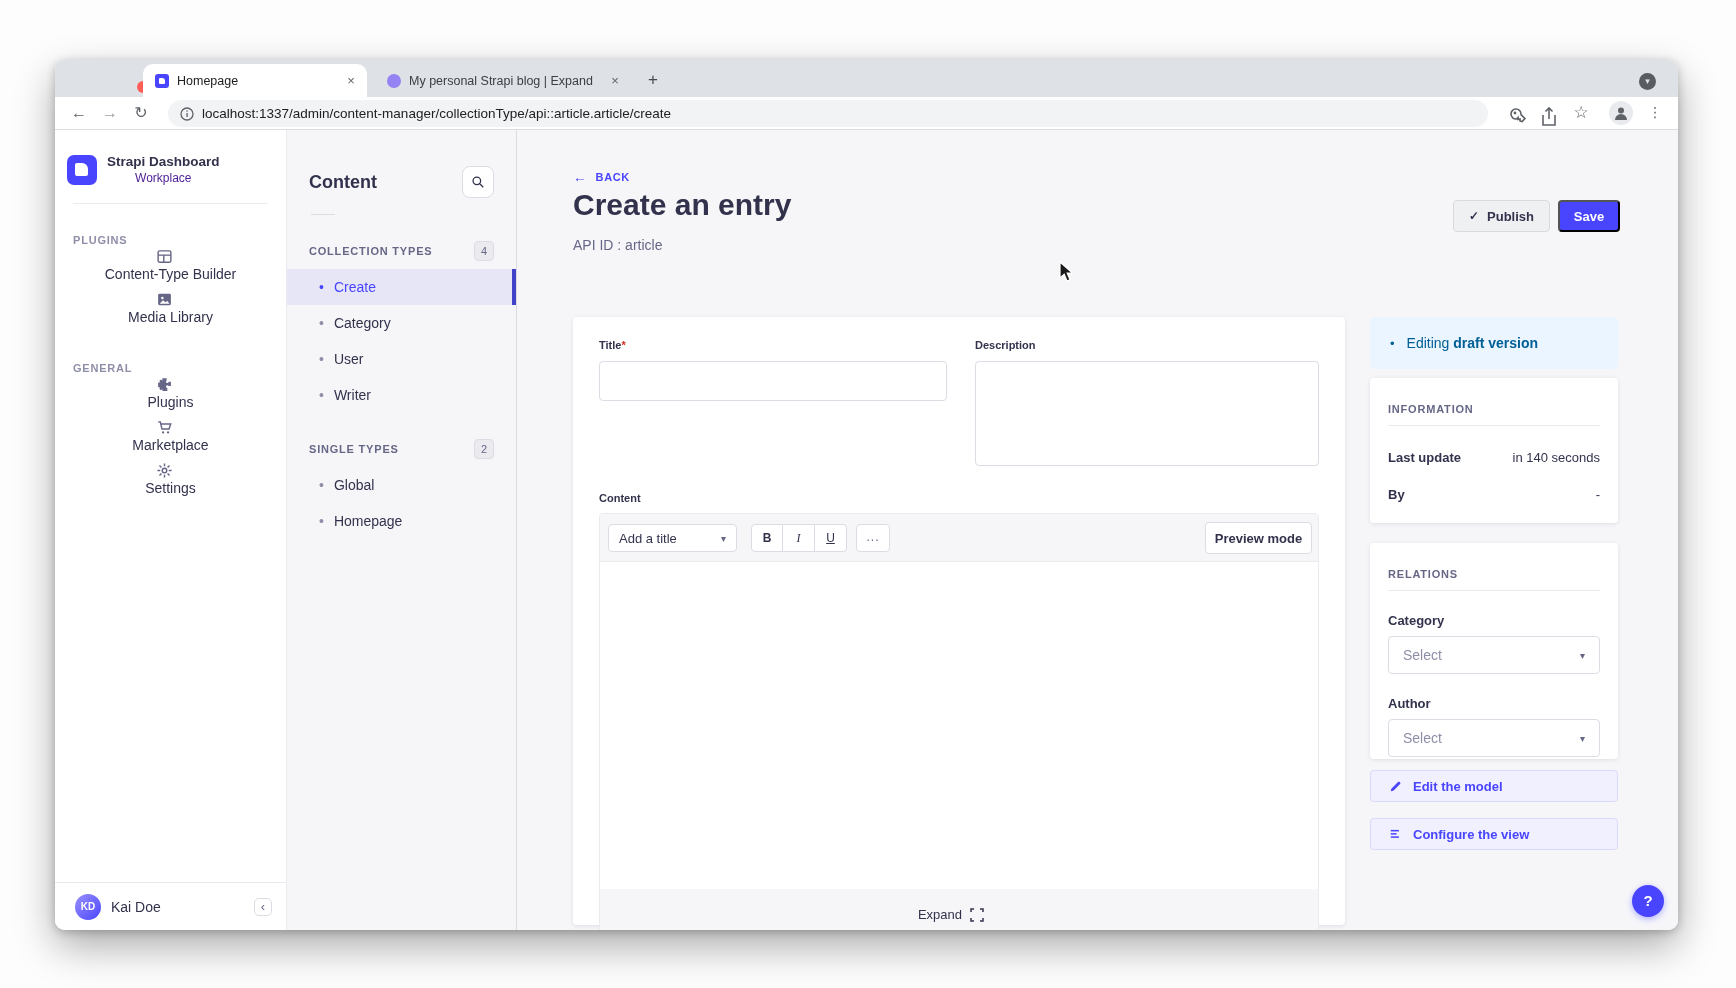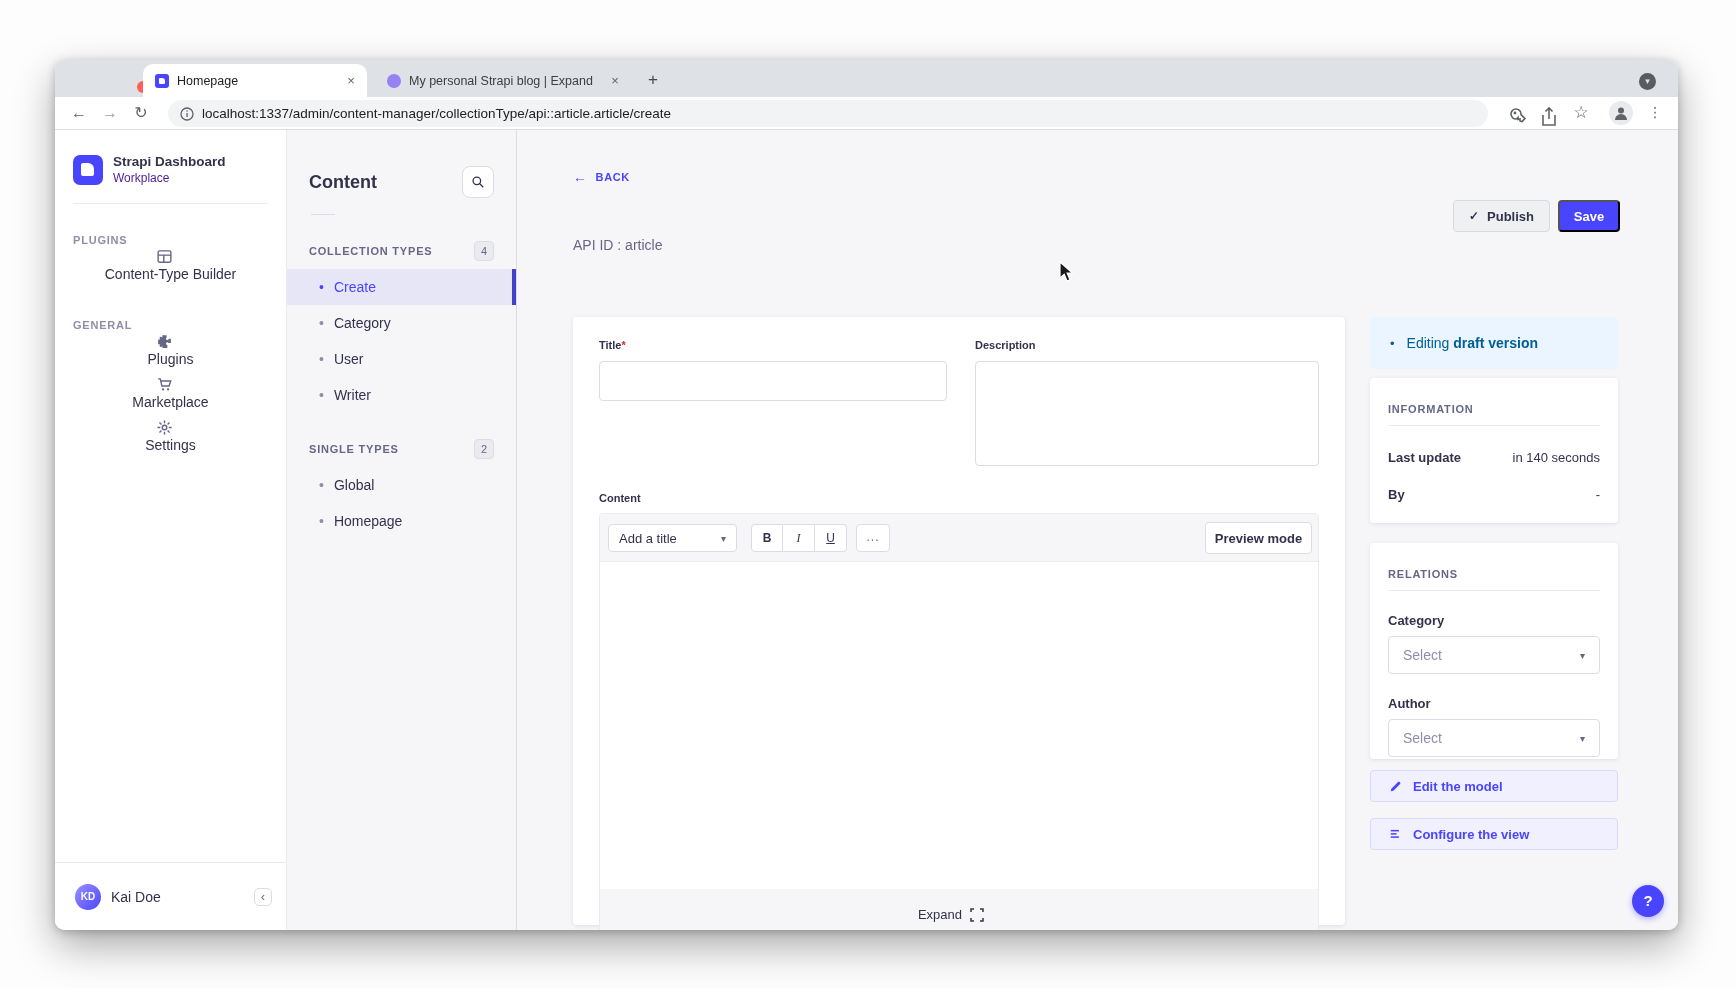--- a/index.html
+++ b/index.html
@@ -35,33 +35,33 @@
   .info-ico { margin:0 8px 0 12px; flex:0 0 auto; }
   .url-text { font-size:13.5px; color:#202124; white-space:nowrap; }
   .chrome-avatar { position:absolute; left:1554px; top:4px; width:24px; height:24px; border-radius:50%; background:#e8eaed; overflow:hidden; }
   .chrome-avatar svg { display:block; margin:4px auto 0; }
 
   
   .app { position:absolute; left:0; top:70px; right:0; bottom:0; display:flex; background:#f6f6f9; }
 
   
   .nav1 { width:232px; flex:0 0 auto; background:#fff; border-right:1px solid #eaeaef; position:relative; }
-  .brand { display:flex; align-items:center; padding:24px 18px 18px 18px; }
+  .brand { display:flex; align-items:center; padding:24px 18px 18px 12px;text-align:center; }
   .brand-logo { width:30px; height:30px; border-radius:7px; background:#4945ff; position:relative; flex:0 0 auto; }
   .brand-logo::after { content:""; position:absolute; left:8px; top:8px; width:13px; height:13px; background:#fff; border-radius:2px 6px 2px 2px; }
   .brand-text { margin-left:10px; }
   .brand-title { font-size:13.5px; font-weight:bold; color:#32324d; }
   .brand-sub { font-size:12px; color:#4c1d95; margin-top:2px; }
   .nav1-divider { border-top:1px solid #eaeaef; margin:0 18px; }
   .nav-item-active { margin:13px 10px 0 10px; height:36px; border-radius:8px; background:#f0f0ff; display:flex; align-items:center; padding:0 12px; color:#4945ff; font-size:14px; font-weight:600; }
   .nav-section-label { font-size:11px; font-weight:bold; letter-spacing:.8px; color:#8e8ea9; padding:0 18px; margin-top:30px; }
   .nav-item { height:43px; display:flex; align-items:center; padding:0 18px; font-size:14px; color:#32324d;flex-direction:column; }
   .nav-item:first-of-type { margin-top:2px; }
   .nav-ic { width:20px; height:20px; margin-right:12px; flex:0 0 auto; display:flex; align-items:center; justify-content:center; }
-  .nav1-footer { position:absolute; left:0; bottom:0; right:0; height:68px; border-top:1px solid #eaeaef; display:flex; align-items:center; padding:0 14px 0 20px; }
+  .nav1-footer { position:absolute; left:0; bottom:0; right:0; height:48px; border-top:1px solid #eaeaef; display:flex; align-items:center; padding:0 14px 0 20px; }
   .kd-avatar { width:26px; height:26px; border-radius:50%; background:linear-gradient(135deg,#9a90ff,#4945ff); color:#fff; font-size:10px; font-weight:bold; text-align:center; line-height:26px; flex:0 0 auto; }
   .kd-name { margin-left:10px; font-size:14px; color:#32324d; flex:1; }
   .collapse-btn { width:18px; height:18px; border:1px solid #dcdce4; border-radius:5px; background:#fff; color:#666687; font-size:13px; line-height:15px; text-align:center; }
 
   
   .nav2 { width:230px; flex:0 0 auto; background:#f6f6f9; border-right:1px solid #dcdce4; position:relative; padding-top:36px; }
   .nav2-head { display:flex; align-items:center; justify-content:space-between; padding:0 22px; }
   .nav2-title { font-size:18px; font-weight:bold; color:#32324d; }
   .search-btn { width:32px; height:32px; border:1px solid #dcdce4; background:#fff; border-radius:8px; display:flex; align-items:center; justify-content:center; }
   .nav2-divider { width:24px; border-top:1px solid #dcdce4; margin:16px 0 0 24px; }
@@ -200,20 +200,30 @@
       <div class="nav-item">
         <span class="nav-ic">
           <svg width="17" height="17" viewBox="0 0 24 24">
               <rect x="3" y="4" width="18" height="16" rx="2" fill="none" stroke="#666687" stroke-width="2"></rect>
               <line x1="3" y1="10" x2="21" y2="10" stroke="#666687" stroke-width="2"></line>
               <line x1="11" y1="10" x2="11" y2="20" stroke="#666687" stroke-width="2"></line>
             </svg>
         </span>
         <span>Content-Type Builder</span>
       </div>
+      <div class="nav-item">
+        <span class="nav-ic">
+          <svg width="17" height="17" viewBox="0 0 24 24">
+              <rect x="3" y="4" width="18" height="16" rx="2" fill="#666687"></rect>
+              <circle cx="9" cy="10" r="1.8" fill="#fff"></circle>
+              <path d="M5 18l5-5 3 3 3-2 3 4z" fill="#fff"></path>
+            </svg>
+        </span>
+        <span>Media Library</span>
+      </div>
 
       <div class="nav-section-label">GENERAL</div>
       <div class="nav-item">
         <span class="nav-ic">
           <svg width="17" height="17" viewBox="0 0 24 24">
               <path d="M9 3h6v3.2a2 2 0 1 0 3 1.8H21v6h-3.2a2 2 0 1 0-1.8 3V21H9v-3.2a2 2 0 1 1-3-1.8H3V9h3.2A2 2 0 1 1 9 7.2V3z" fill="#666687"></path>
             </svg>
         </span>
         <span>Plugins</span>
       </div>
@@ -289,20 +299,21 @@
         <span class="dot">•</span>
         <span>Homepage</span>
       </div>
     </aside>
 
     <main class="main">
       <div class="back-link">
         <span class="arr">←</span>
         <span>BACK</span>
       </div>
+      <h1 class="page-title">Create an entry</h1>
       <div class="page-sub">API ID : article</div>
 
       <button class="btn btn-publish">
         <span class="chk">✓</span>
         <span>Publish</span>
       </button>
       <button class="btn btn-save">Save</button>
 
       <section class="card">
         <label class="fld-label" style="left:26px;top:22px;">

